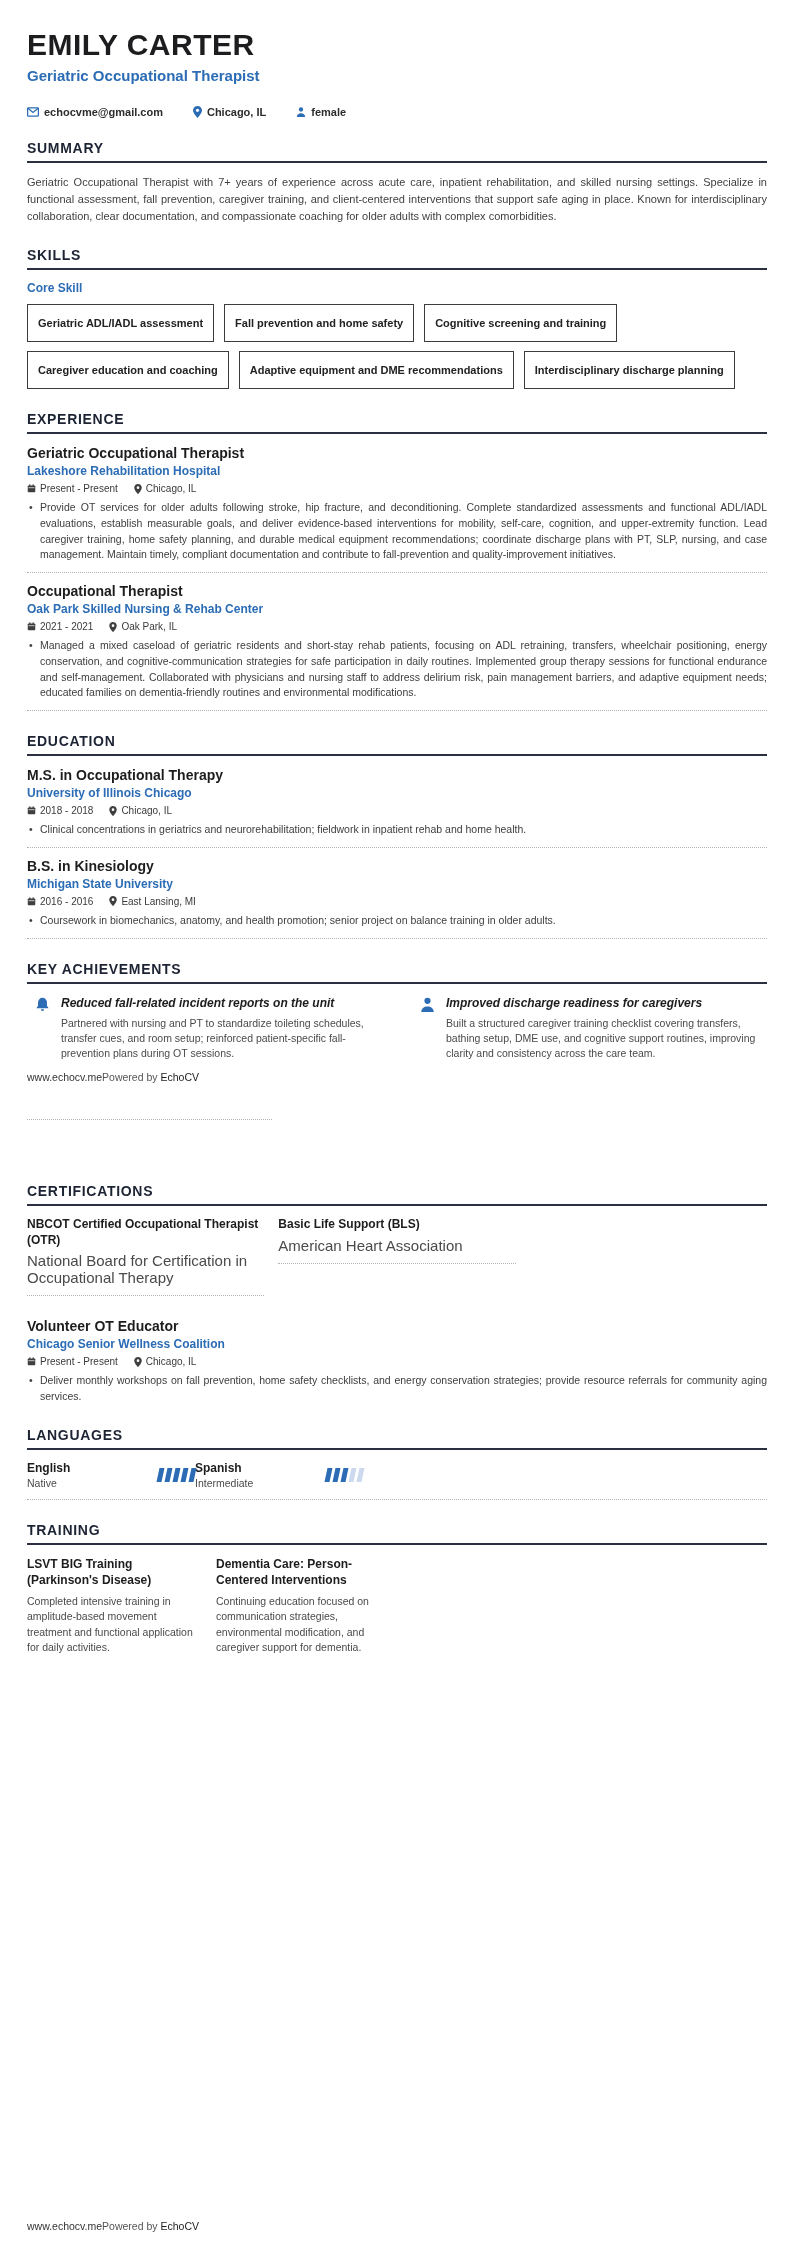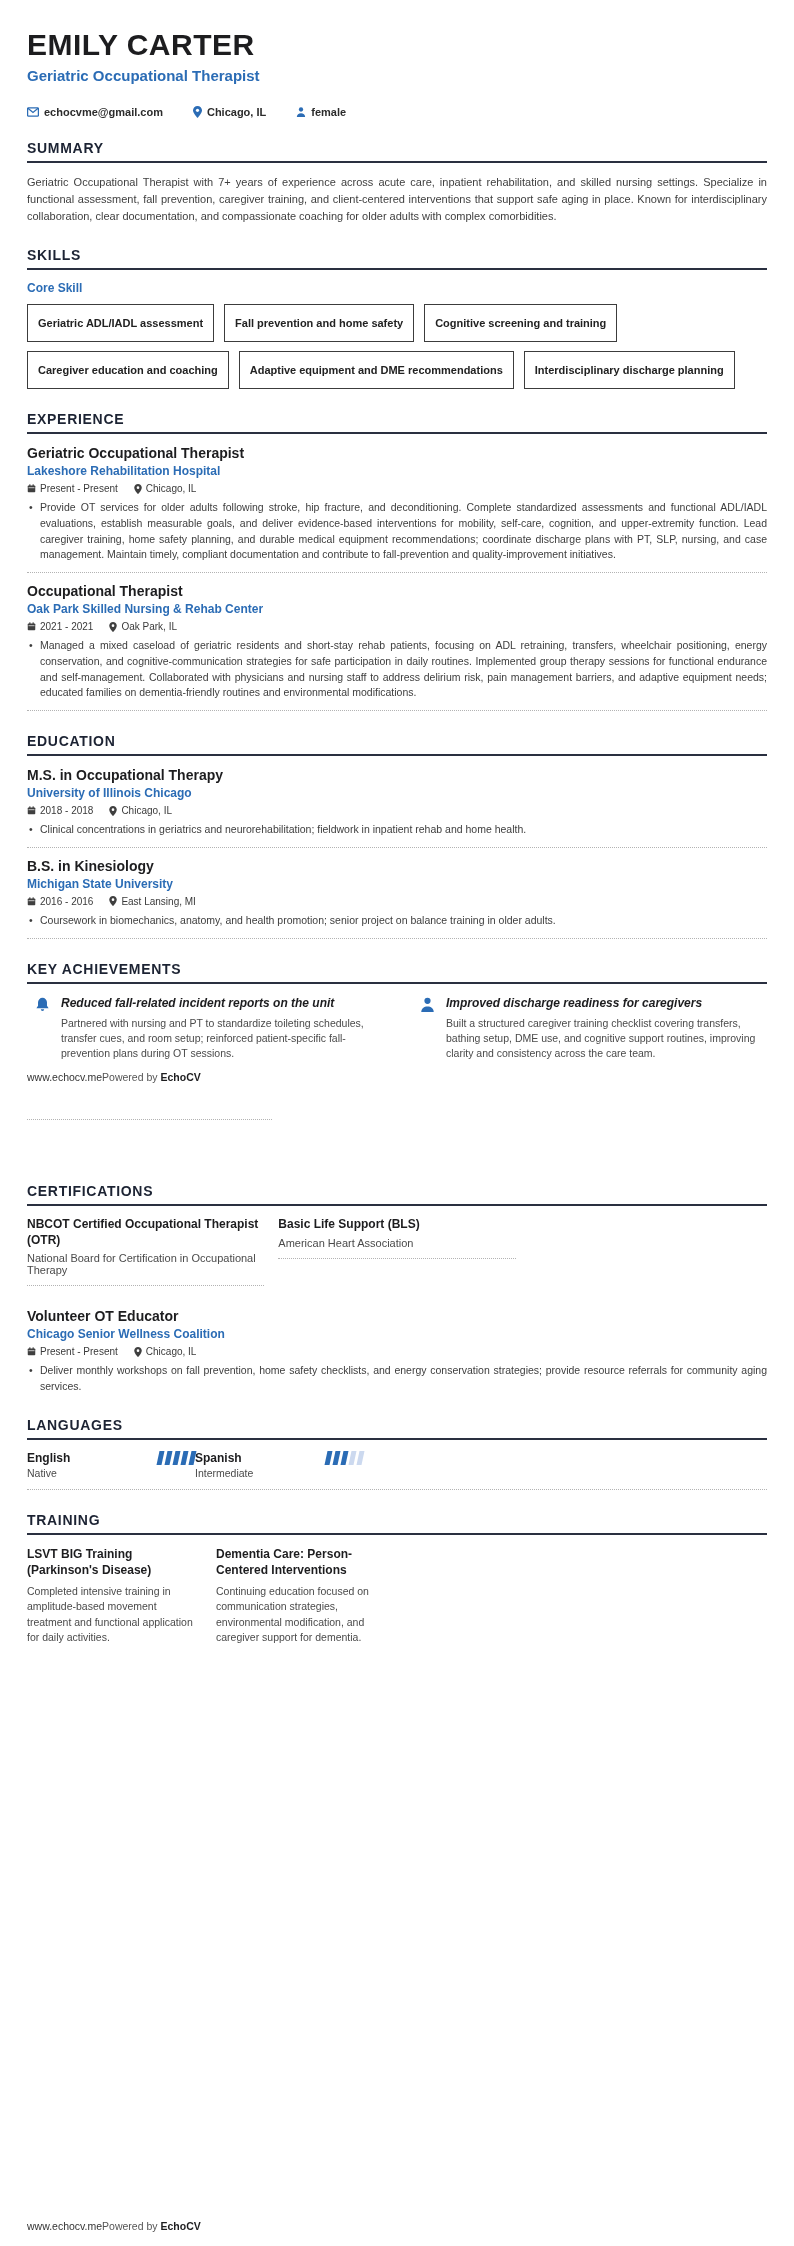--- a/index.html
+++ b/index.html
@@ -59,45 +59,45 @@
   
   .ach-grid { display: grid; grid-template-columns: 1fr 1fr; gap: 0 30px; }
   .ach { display: flex; gap: 11px; padding-left: 8px; }
   .ach-icon { flex: 0 0 auto; margin-top: 2px; }
   .ach-title { font-size: 12px; font-weight: 800; color: #1d1d1f; line-height: 1.35; font-style: italic; }
   .ach-text { margin-top: 5px; font-size: 10.5px; line-height: 1.45; color: #4a4a4a; }
 
   
   .cert-grid { display: grid; grid-template-columns: repeat(3, 1fr); gap: 0 14px; }
   .cert-title { font-size: 12px; font-weight: 800; color: #1d1d1f; line-height: 1.3; }
-  .cert-issuer { margin-top: 4px; font-size: 11px; color: #4a4a4a; padding-bottom: 9px; border-bottom: 1px dotted #b3b3b3; }
+  .cert-issuer { margin-top: 4px; font-size: 15px; color: #4a4a4a; padding-bottom: 9px; border-bottom: 1px dotted #b3b3b3; }
 
   
   .lang-row { display: flex; }
-  .lang { display: flex; align-items: flex-start; width: 168px; }
+  .lang { display: flex; align-items: center; width: 168px; }
   .lang-info { width: 131px; }
   .lang-name { font-size: 12px; font-weight: 800; color: #1d1d1f; }
   .lang-level { font-size: 10.5px; color: #4a4a4a; margin-top: 2px; }
   .bars { display: inline-flex; gap: 3px; }
   .bar { width: 5px; height: 14px; background: #ccd9ef; transform: skewX(-12deg); }
   .bar.filled { background: #2b6cb5; }
   .lang-divider { border-bottom: 1px dotted #b3b3b3; margin-top: 10px; }
 
   
   .train-grid { display: grid; grid-template-columns: repeat(4, 1fr); gap: 0 16px; }
   .train-title { font-size: 12px; font-weight: 800; color: #1d1d1f; line-height: 1.35; }
   .train-text { margin-top: 6px; font-size: 10.5px; line-height: 1.45; color: #4a4a4a; }
 
   
   .footer { position: absolute; left: 27px; right: 27px; display: flex; align-items: baseline; font-size: 10.5px; color: #333; }
   .footer-1 { bottom: 40px; }
   .footer-2 { bottom: 14px; }
   .site-link { color: #333; text-decoration: none; }
   .powered { color: #555; }
-  .brand { font-weight: 700; color: #1d1d1f; }
+  .brand { font-weight: 400; color: #1d1d1f; }
   .page-break-dotted { position: absolute; bottom: 3px; left: 27px; width: 245px; border-bottom: 1px dotted #b3b3b3; }
 </style>
 </head>
 <body>
 
 <div class="page page-1">
 
   <header>
     <h1 class="name">EMILY CARTER</h1>
     <div class="job-headline">Geriatric Occupational Therapist</div>

